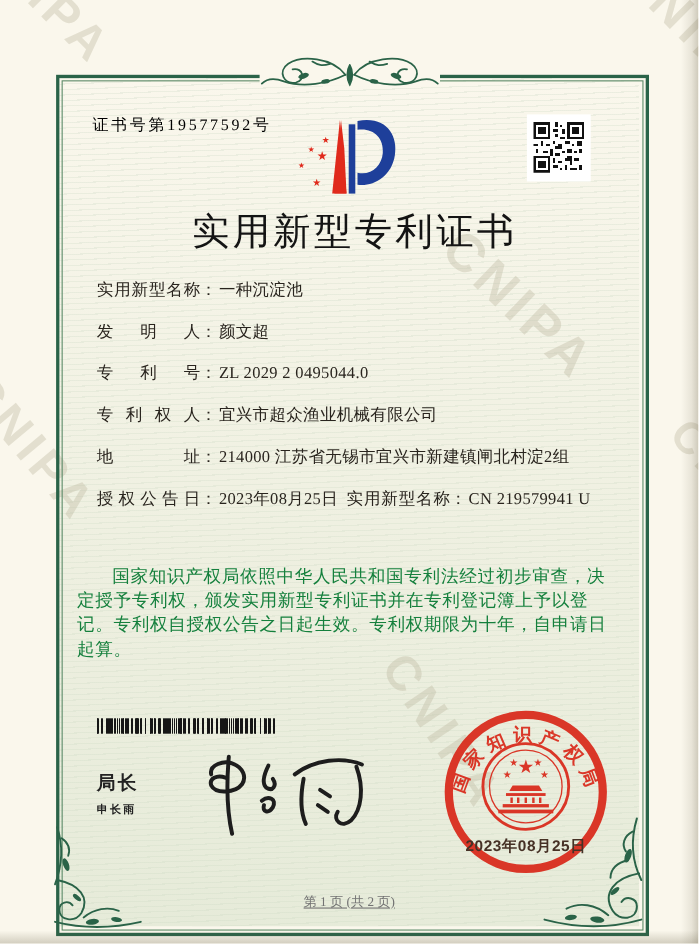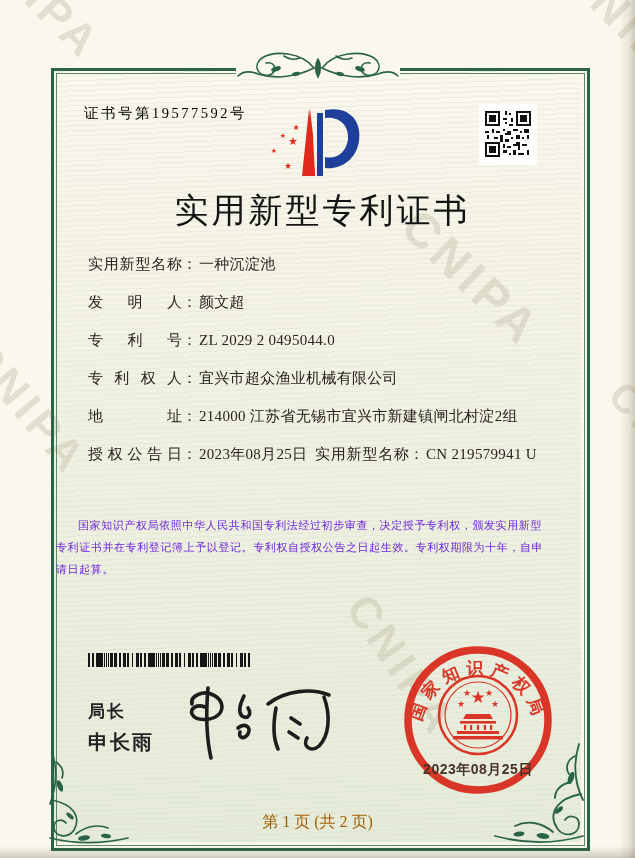--- a/index.html
+++ b/index.html
@@ -37,39 +37,39 @@
   .title{position:absolute;left:56px;top:188px;width:533px;text-align:center;z-index:4;
     font-family:"Liberation Sans",sans-serif;font-weight:400;font-size:34px;letter-spacing:3px;color:#141414;}
 
   .fields{position:absolute;left:88px;top:252px;width:480px;z-index:4;font-size:15px;color:#29241e;}
   .frow{position:relative;line-height:24px;margin-bottom:14px;white-space:nowrap;}
   .flabel{display:inline-block;width:94px;text-align:justify;text-align-last:justify;vertical-align:top;}
   .fcolon{display:inline-block;width:17px;vertical-align:top;}
   .fvalue{letter-spacing:0.3px;}
   .grant-right{position:absolute;left:227px;top:0;}
 
-  .paras{position:absolute;left:56px;top:514px;width:496px;z-index:4;font-size:11px;line-height:22px;
-    letter-spacing:0.6px;color:#6d28d9;}
+  .paras{position:absolute;left:70px;top:514px;width:496px;z-index:4;font-size:16px;line-height:22px;
+    letter-spacing:0.6px;color:#15803d;}
   .paras p{margin:0;text-indent:2em;}
   .paras p + p{margin-top:-2px;}
 
   .barcode{position:absolute;left:88px;top:653px;width:163px;height:14px;z-index:4;
     background-image:
       repeating-linear-gradient(90deg,#161616 0 2px,rgba(0,0,0,0) 2px 5px,#161616 5px 6px,rgba(0,0,0,0) 6px 9px,#161616 9px 12px,rgba(0,0,0,0) 12px 13px),
       repeating-linear-gradient(90deg,#161616 0 1px,rgba(0,0,0,0) 1px 4px);}
 
   .sig-title{position:absolute;left:88px;top:700px;z-index:4;font-family:"Liberation Sans",sans-serif;
     font-weight:600;font-size:17px;letter-spacing:2px;color:#222;}
   .sig-name{position:absolute;left:88px;top:729px;z-index:4;font-family:"Liberation Sans",sans-serif;
-    font-weight:600;font-size:20px;letter-spacing:2px;color:#222;}
+    font-weight:600;font-size:10px;letter-spacing:2px;color:#222;}
   .sig-hand{position:absolute;left:178px;top:676px;z-index:4;}
 
   .seal{position:absolute;left:401px;top:643px;z-index:4;}
 
-  .footer{position:absolute;left:51px;top:812px;width:533px;text-align:center;z-index:4;font-size:16px;color:#a16207;}
+  .footer{position:absolute;left:51px;top:812px;width:533px;text-align:center;z-index:4;font-size:12px;color:#737373;text-decoration:underline;}
 
   
   .edge-right{position:absolute;right:0;top:0;width:16px;height:100%;z-index:6;
     background:linear-gradient(90deg,rgba(104,96,72,0) 0%,rgba(104,96,72,0.12) 60%,rgba(104,96,72,0.30) 100%);}
   .edge-bottom{position:absolute;left:0;bottom:0;width:100%;height:12px;z-index:6;
     background:linear-gradient(180deg,rgba(104,96,72,0) 0%,rgba(104,96,72,0.28) 100%);}
 </style>
 </head>
 <body>
 

